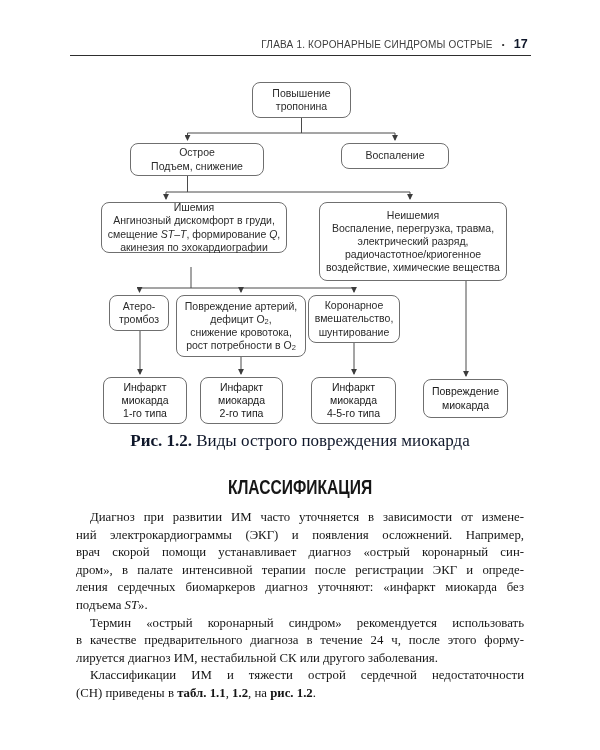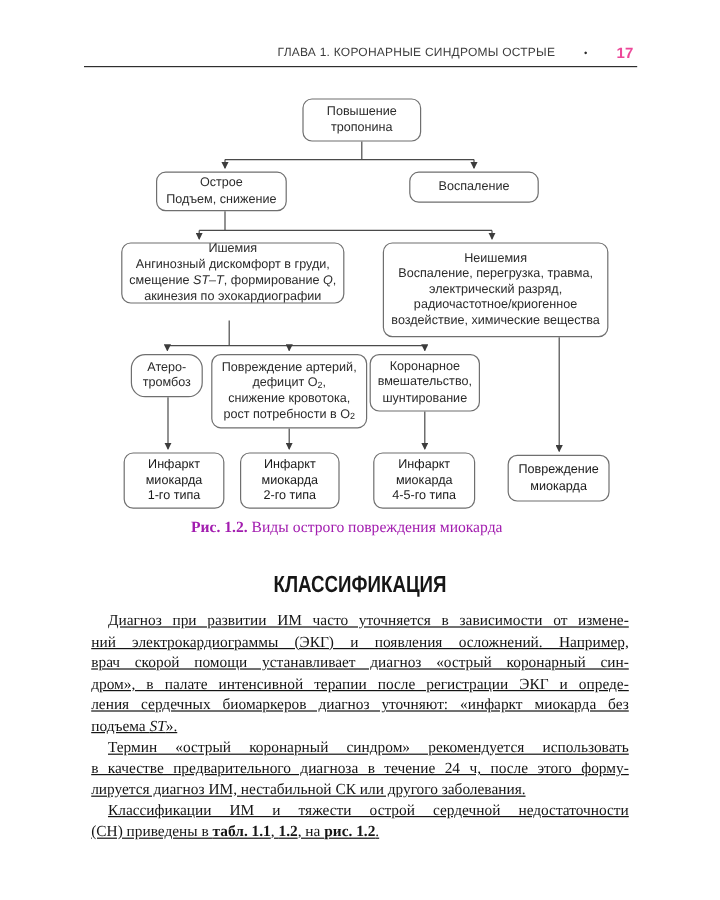--- a/index.html
+++ b/index.html
@@ -5,26 +5,26 @@
   html,body { margin:0; padding:0; background:#e9e9e9; }
   .page {
     position:relative; width:600px; height:750px; margin:0 auto;
     background:#ffffff; overflow:hidden;
     font-family:"Liberation Serif", serif; color:#1b1b1b;
   }
 
   
   .page-header {
     position:absolute; top:37px; right:72px;
-    display:flex; align-items:center; gap:24px;
+    display:flex; align-items:center; gap:9px;
     font-family:"Liberation Sans", sans-serif;
     font-size:10px; letter-spacing:0.2px; color:#3d3d3d; white-space:nowrap;
   }
   .page-header .bullet { font-size:8px; color:#2c2c2c; }
-  .page-header .page-number { font-size:12.5px; font-weight:bold; color:#ec4899; }
+  .page-header .page-number { font-size:12.5px; font-weight:bold; color:#0f172a; }
   .header-rule {
     position:absolute; left:70px; right:69px; top:55px;
     border-top:1.4px solid #2e2e2e; height:0;
   }
 
   
   .fc-wrap { position:absolute; left:4px; top:0; width:600px; height:460px; }
   .fc-svg  { position:absolute; left:0; top:0; pointer-events:none; }
   .fc-box {
     position:absolute; box-sizing:border-box;
@@ -32,52 +32,52 @@
     display:flex; flex-direction:column; justify-content:center; align-items:center;
     text-align:center; padding:2px 3px;
     font-family:"Liberation Sans", sans-serif;
     font-size:10.5px; line-height:1.24; color:#2b2b2b;
   }
   .fc-box.bold { font-weight:normal; color:#1a1a1a; }
   .fc-box sub { font-size:7.5px; line-height:0; position:relative; top:1px; vertical-align:baseline; }
   .fc-box i { font-style:italic; }
 
   .b-troponin    { left:248px; top:82px;  width:99px;  height:36px; }
-  .b-acute       { left:126px; top:143px; width:109px; height:33px;align-items:center; }
+  .b-acute       { left:126px; top:143px; width:134px; height:33px;align-items:center; }
   .b-chronic     { left:337px; top:143px; width:108px; height:26px; }
   .b-ischemia    { left:97px;  top:202px; width:186px; height:51px; }
   .b-nonischemia { left:315px; top:202px; width:188px; height:79px; }
-  .b-athero      { left:105px; top:295px; width:60px;  height:36px;border-radius:12px; }
+  .b-athero      { left:105px; top:295px; width:60px;  height:36px; }
   .b-artery      { left:172px; top:295px; width:130px; height:62px; }
   .b-coronary    { left:304px; top:295px; width:92px;  height:48px; }
   .b-mi1         { left:99px;  top:377px; width:84px;  height:47px; }
   .b-mi2         { left:196px; top:377px; width:83px;  height:47px; }
   .b-mi45        { left:307px; top:377px; width:85px;  height:47px; }
   .b-damage      { left:419px; top:379px; width:85px;  height:39px; }
 
   
   .figure-caption {
-    position:absolute; left:64px; top:431px; width:450px;
-    text-align:center; font-size:13px; color:#a21caf;
+    position:absolute; left:75px; top:431px; width:450px;
+    text-align:center; font-size:17px; color:#0f172a;
   }
   .figure-caption .cap-label { font-weight:bold; }
   .section-heading {
     position:absolute; left:75px; top:476px; width:450px;
     text-align:center;
     font-family:"Liberation Sans", sans-serif;
     font-size:19.5px; font-weight:bold; color:#161616;
     transform:scaleX(0.8); transform-origin:center;
   }
 
   
   .body-text {
     position:absolute; left:76px; top:509px; width:448px;
     font-size:12.8px; line-height:17.6px; color:#151515;
   }
-  .para { margin:0;text-decoration:underline; }
+  .para { margin:0; }
   .bline { text-align:justify; text-align-last:justify; }
   .bline.first { text-indent:14px; }
   .bline.last  { text-align-last:left; }
   .bline i { font-style:italic; }
   .bline b { font-weight:bold; }
 </style>
 </head>
 <body>
 
 <div class="page">

